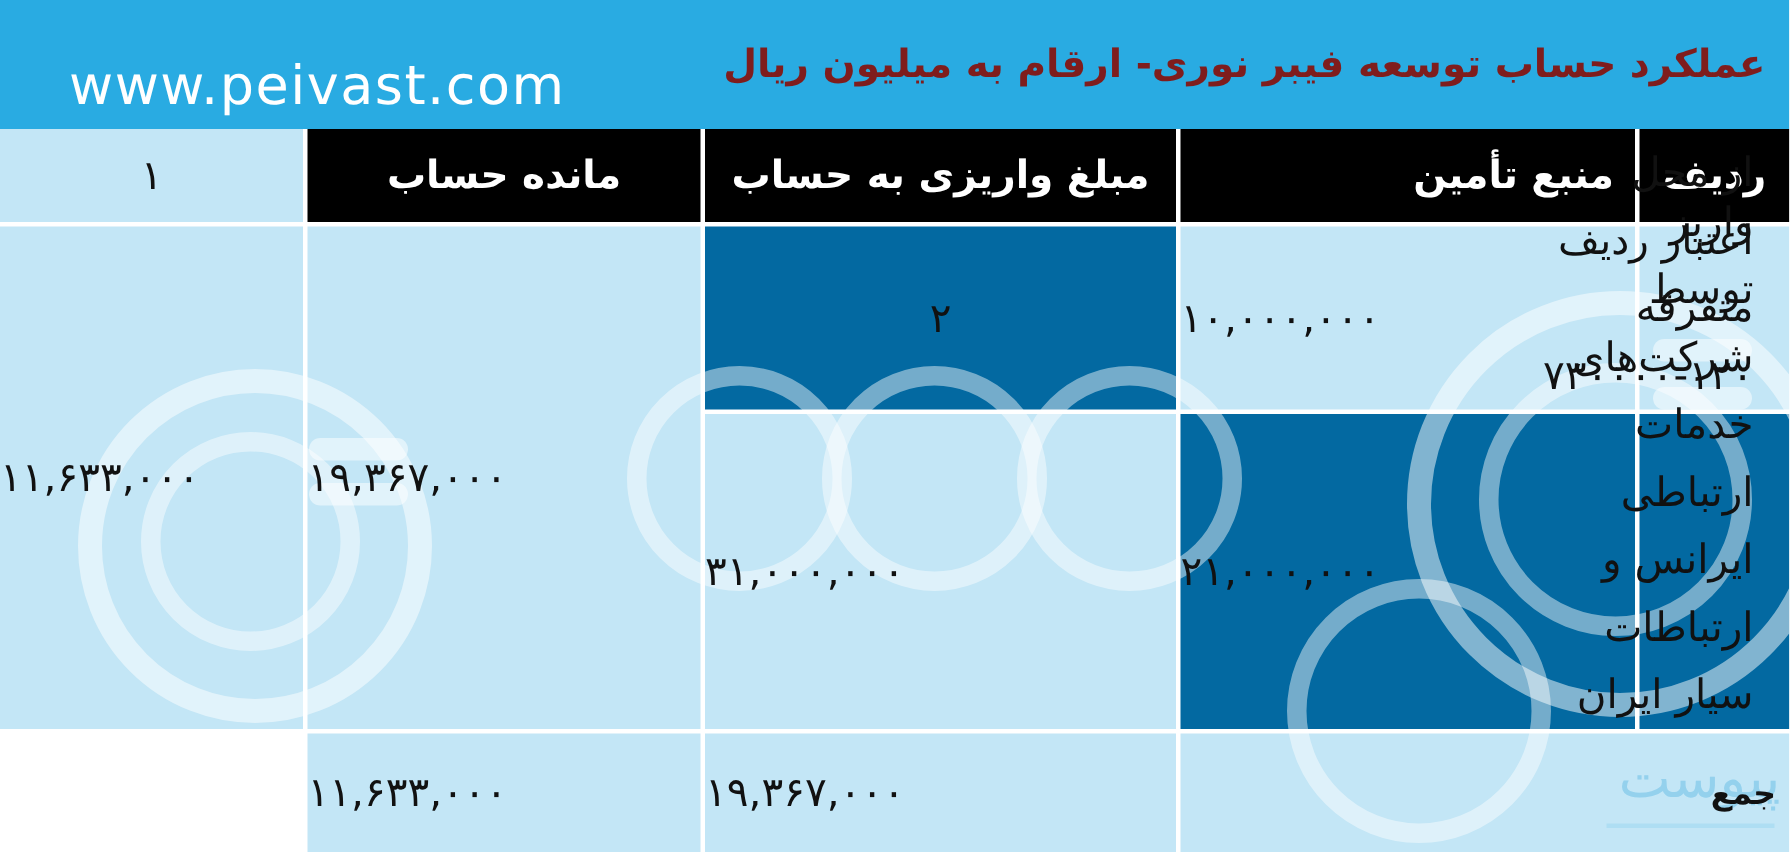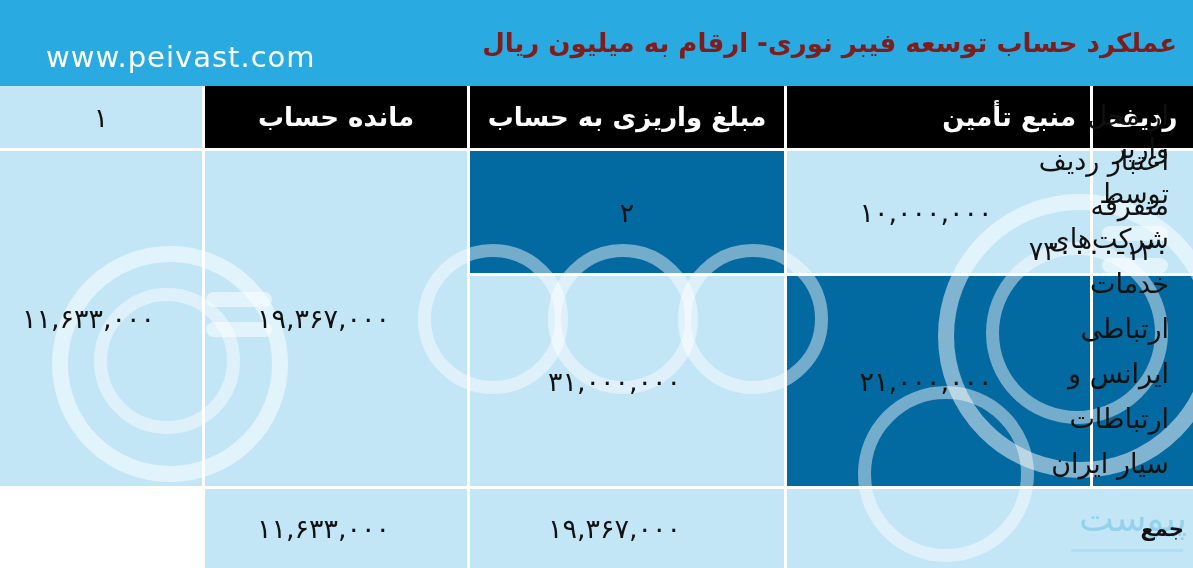--- a/index.html
+++ b/index.html
@@ -14,39 +14,39 @@
   }
   
   .banner{
     position:absolute;top:0;left:0;width:100%;height:86px;
     background:#29abe2;
     display:flex;align-items:center;justify-content:space-between;
     box-sizing:border-box;
     padding-right:16px;padding-left:46px;
   }
   .banner-title{color:#7f1d1d;font-weight:bold;font-size:26px;white-space:nowrap;}
-  .banner-url{color:#fff;font-size:29px;direction:ltr;letter-spacing:1px;margin-top:28px;}
+  .banner-url{color:#fff;font-size:36px;direction:ltr;letter-spacing:1px;margin-top:28px;}
   
   .grid{
     position:absolute;top:86px;left:0;right:0;bottom:0;
     display:grid;
     grid-template-columns:100px 303px 314px 262px 1fr; 
     grid-template-rows:62px 122px 210px 1fr;           
     gap:3px;
     background:#ffffff;
   }
   .cell{display:flex;align-items:center;box-sizing:border-box;}
   .cell>span{position:relative;z-index:3;}
   .head{background:#000000;color:#ffffff;font-weight:bold;font-size:26px;justify-content:center;}
   .head-start{justify-content:flex-start;padding-right:14px;}
   .c-dark{background:#c3e6f6;}
   .c-light{background:#0369a1;}
   .radif-cell{justify-content:center;font-size:27px;}
   .source-cell{padding-right:24px;font-size:27px;line-height:45px;white-space:pre-line;align-items:flex-end;}
-  .num-cell{justify-content:center;padding-right:25px;font-size:27px;}
+  .num-cell{justify-content:flex-end;padding-right:25px;font-size:27px;}
   .merged-spent{grid-column:4;grid-row:2/4;}
   .merged-balance{grid-column:5;grid-row:2/4;}
   .total-label-cell{grid-column:1/3;grid-row:4;justify-content:flex-start;padding-right:9px;font-weight:bold;font-size:21px;padding-left:44px;}
   
   .wm{position:absolute;inset:86px 0 0 0;pointer-events:none;z-index:2;}
   .wm div{position:absolute;border-radius:50%;}
   .ring{border:16px solid rgba(255,255,255,0.5);}
   .ring-thin{border:13px solid rgba(255,255,255,0.45);}
   .bar{background:rgba(255,255,255,0.5);border-radius:8px !important;}
   .wordmark{

